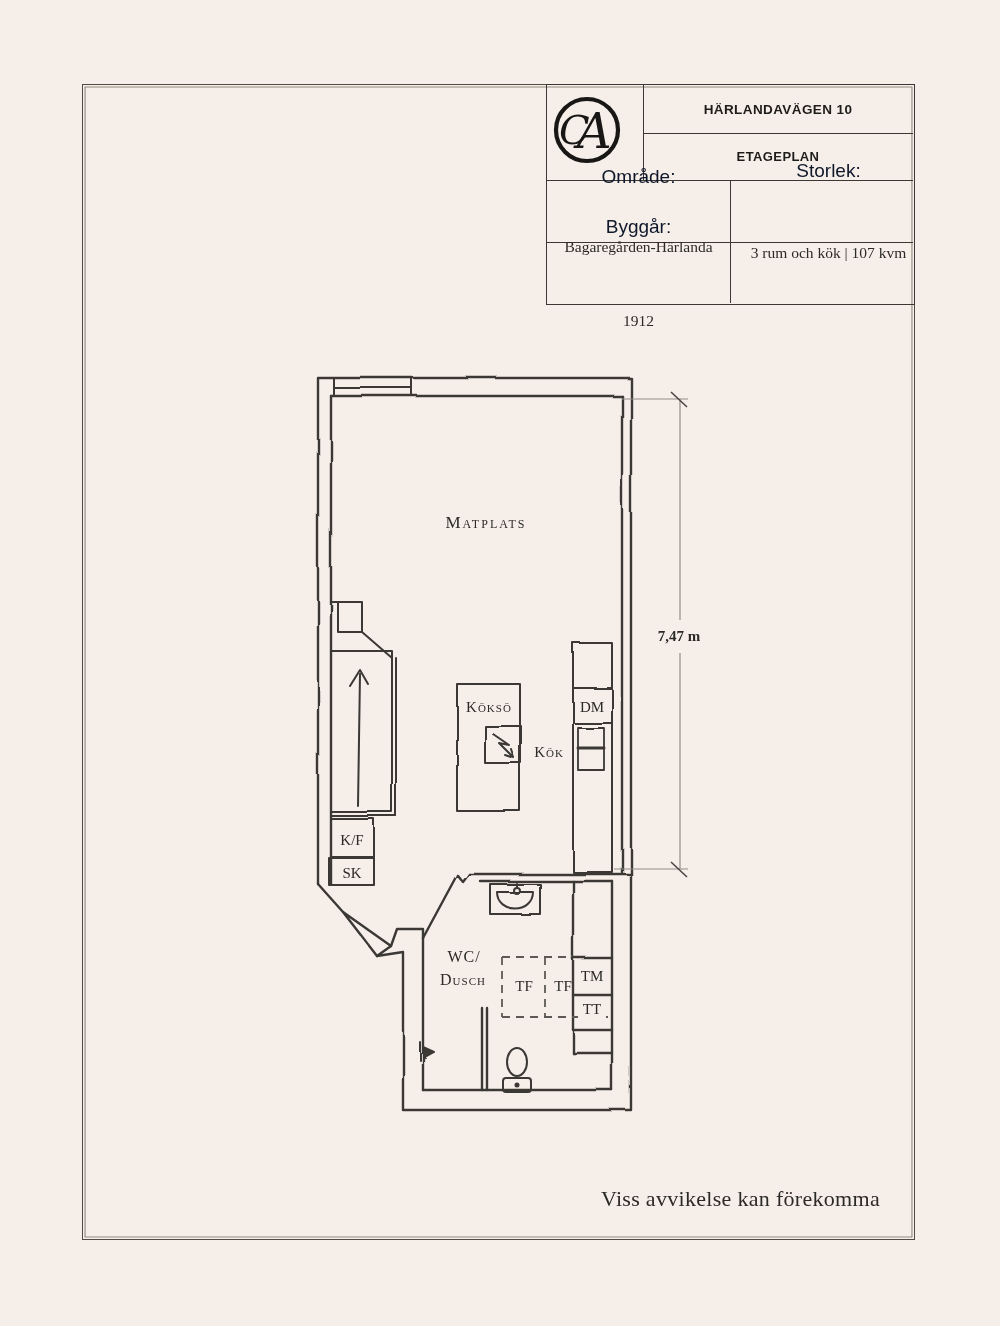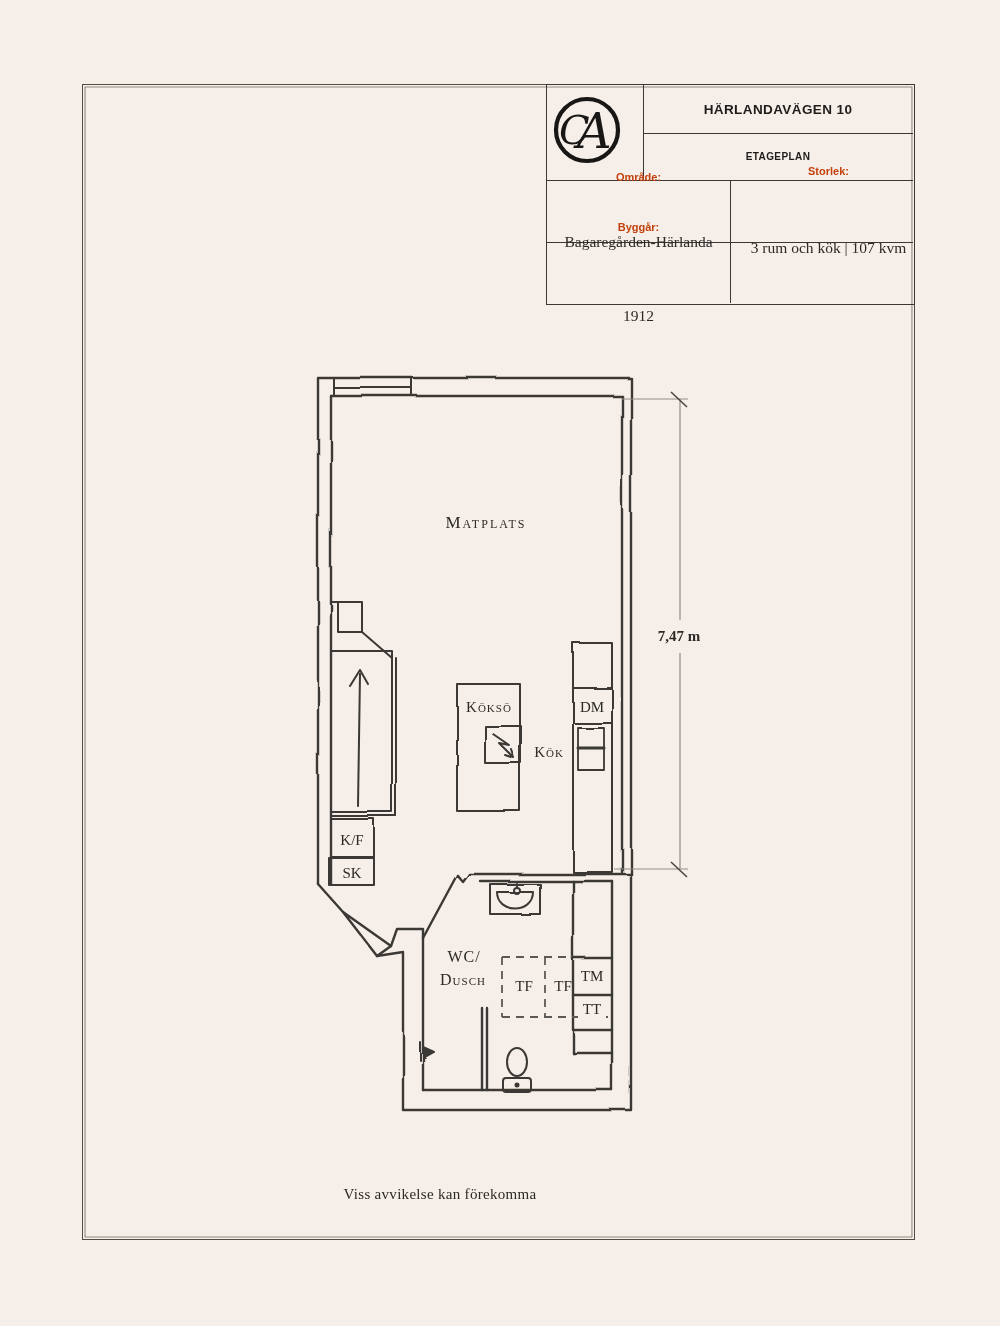--- a/index.html
+++ b/index.html
@@ -33,35 +33,35 @@
   .ht .cell{position:absolute;display:flex;flex-direction:column;align-items:center;justify-content:center;text-align:center;}
   .c-address{left:96px;top:0;width:270px;height:48px;}
   .c-plantype{left:96px;top:48px;width:270px;height:47px;}
   .c-omrade{left:0;top:95px;width:183px;height:62px;}
   .c-storlek{left:183px;top:95px;width:197px;height:62px;gap:12px;}
   .c-byggar{left:0;top:157px;width:183px;height:61px;gap:24px;}
   .c-takhojd{left:183px;top:157px;width:183px;height:61px;}
   .c-logo{left:0;top:0;width:96px;height:95px;}
 
   .hd-title{font-family:"Liberation Sans","DejaVu Sans",sans-serif;font-weight:bold;font-size:13.5px;letter-spacing:.4px;color:#1e1c1a;}
-  .hd-label{font-family:"Liberation Sans","DejaVu Sans",sans-serif;font-weight:bold;font-size:11px;color:#c2410c;margin-bottom:2px;}
+  .hd-label{font-family:"Liberation Sans","DejaVu Sans",sans-serif;font-weight:normal;font-size:19px;color:#0f172a;margin-bottom:2px;}
   .hd-value{font-family:"Liberation Serif","DejaVu Serif",serif;font-size:15.5px;color:#2c2a27;margin-top:48px;}
 
   
   .plan{position:absolute;left:0;top:0;width:1000px;height:1326px;}
   .room-label{font-family:"Liberation Serif","DejaVu Serif",serif;font-variant:small-caps;
               fill:#2c2a27;text-anchor:middle;}
   .cap-label{font-family:"Liberation Serif","DejaVu Serif",serif;fill:#2c2a27;text-anchor:middle;}
   .dim-label{font-family:"Liberation Serif","DejaVu Serif",serif;font-weight:bold;fill:#2c2a27;text-anchor:middle;}
   .logo-letter{font-family:"DejaVu Serif","Liberation Serif",serif;font-style:italic;fill:#181715;}
 
   
   .footer{
-    position:absolute;left:0;top:1186px;width:880px;text-align:center;
-    font-size:15px;color:#2c2a27;letter-spacing:.3px;
+    position:absolute;left:0;top:1186px;width:880px;text-align:right;
+    font-size:22px;color:#2c2a27;letter-spacing:.3px;
   }
 </style>
 </head>
 <body>
 
 <div class="page">
 
   <div class="frame"></div>
 
   <div class="ht">
@@ -76,21 +76,21 @@
         <circle cx="40" cy="45" r="31" fill="none" stroke="#181715" stroke-width="4.2"></circle>
         <text class="logo-letter" x="12" y="59" font-size="40">C</text>
         <text class="logo-letter" x="30" y="63" font-size="48">A</text>
       </svg>
     </div>
 
     <div class="cell c-address">
       <div class="hd-title">HÄRLANDAVÄGEN 10</div>
     </div>
     <div class="cell c-plantype">
-      <div class="hd-title" style="font-size:10px">ETAGEPLAN</div>
+      <div class="hd-title" style="font-size:13px">ETAGEPLAN</div>
     </div>
     <div class="cell c-omrade">
       <div class="hd-label">Område:</div>
       <div class="hd-value">Bagaregården-Härlanda</div>
     </div>
     <div class="cell c-storlek">
       <div class="hd-label">Storlek:</div>
       <div class="hd-value">3 rum och kök | 107 kvm</div>
     </div>
     <div class="cell c-byggar">

